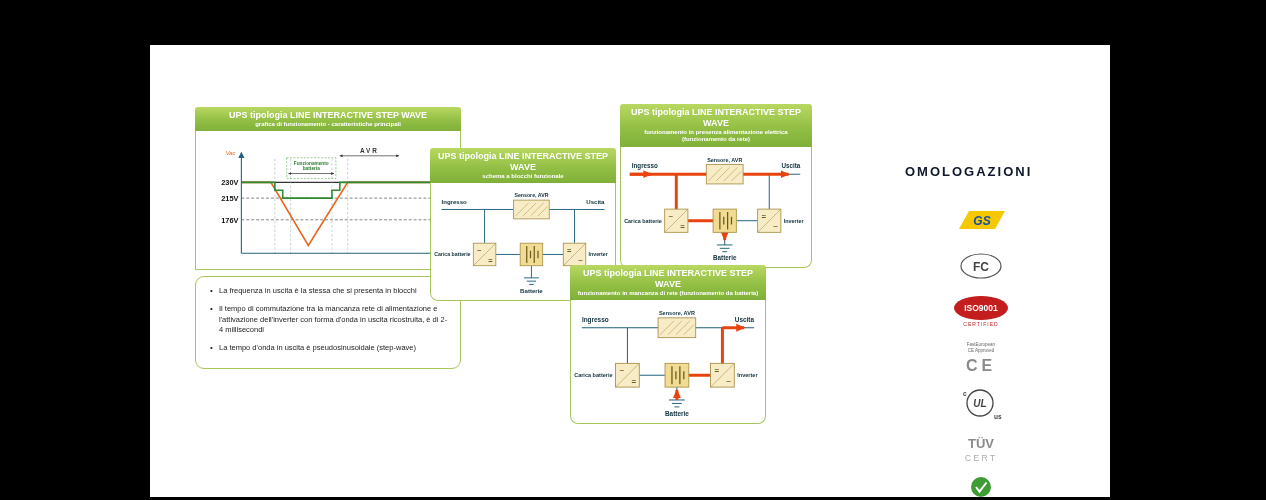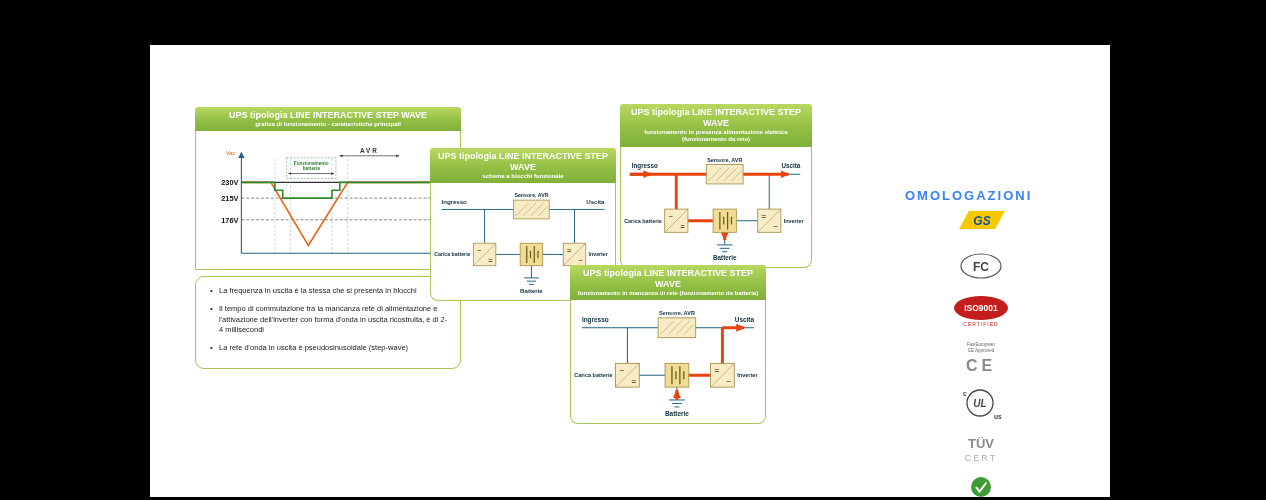--- a/index.html
+++ b/index.html
@@ -58,22 +58,22 @@
   .orange-line{stroke:#e8641b;stroke-width:1.6;fill:none;}
   .green-line{stroke:#2e8b2e;stroke-width:1.6;fill:none;}
   .ann-arrow{stroke:#333;stroke-width:0.7;}
   .gl{font-size:6px;fill:#10303c;}
   .vac{fill:#e8641b;font-style:italic;}
   .glv{font-size:7.5px;font-weight:bold;fill:#111;text-anchor:end;}
   .ann{font-size:4.8px;fill:#2e7d32;text-anchor:middle;font-weight:bold;}
   .avr{font-size:6.5px;fill:#333;letter-spacing:2px;text-anchor:middle;font-weight:bold;}
 
   
-  .omolog-heading{position:absolute;left:755px;top:132px;font-size:13px;font-weight:bold;
-                  color:#3b82f6;letter-spacing:2px;}
+  .omolog-heading{position:absolute;left:755px;top:108px;font-size:13px;font-weight:bold;
+                  color:#0f172a;letter-spacing:2px;}
   .logo-grid{position:absolute;left:750px;top:152px;width:162px;display:grid;
              grid-template-columns:1fr;grid-auto-rows:46px;align-items:center;justify-items:center;}
   .logo-cell svg{display:block;}
 </style>
 </head>
 <body>
 
 <div id="stage">
   <div class="white-area">
 
@@ -122,21 +122,21 @@
           <text class="glv" x="37" y="81">176V</text>
           <text class="ann" x="111" y="22">Funzionamento</text>
           <text class="ann" x="111" y="27.5">batteria</text>
           <text class="avr" x="170" y="10">AVR</text>
         </svg>
       </div>
       <div class="pbody bullets-body">
         <ul>
           <li>La frequenza in uscita è la stessa che si presenta in blocchi</li>
           <li>Il tempo di commutazione tra la mancanza rete di alimentazione e l'attivazione dell'inverter con forma d'onda in uscita ricostruita, è di 2-4 millisecondi</li>
-          <li>La rete d'onda in uscita è pseudosinusoidale (step-wave)</li>
+          <li>La tempo d'onda in uscita è pseudosinusoidale (step-wave)</li>
         </ul>
       </div>
     </section>
 
     <section class="panel" id="panel-schema">
       <header class="phead">
         <div class="ptitle">UPS tipologia LINE INTERACTIVE STEP WAVE</div>
         <div class="psub">schema a blocchi funzionale</div>
       </header>
       <div class="pbody diag-body">

